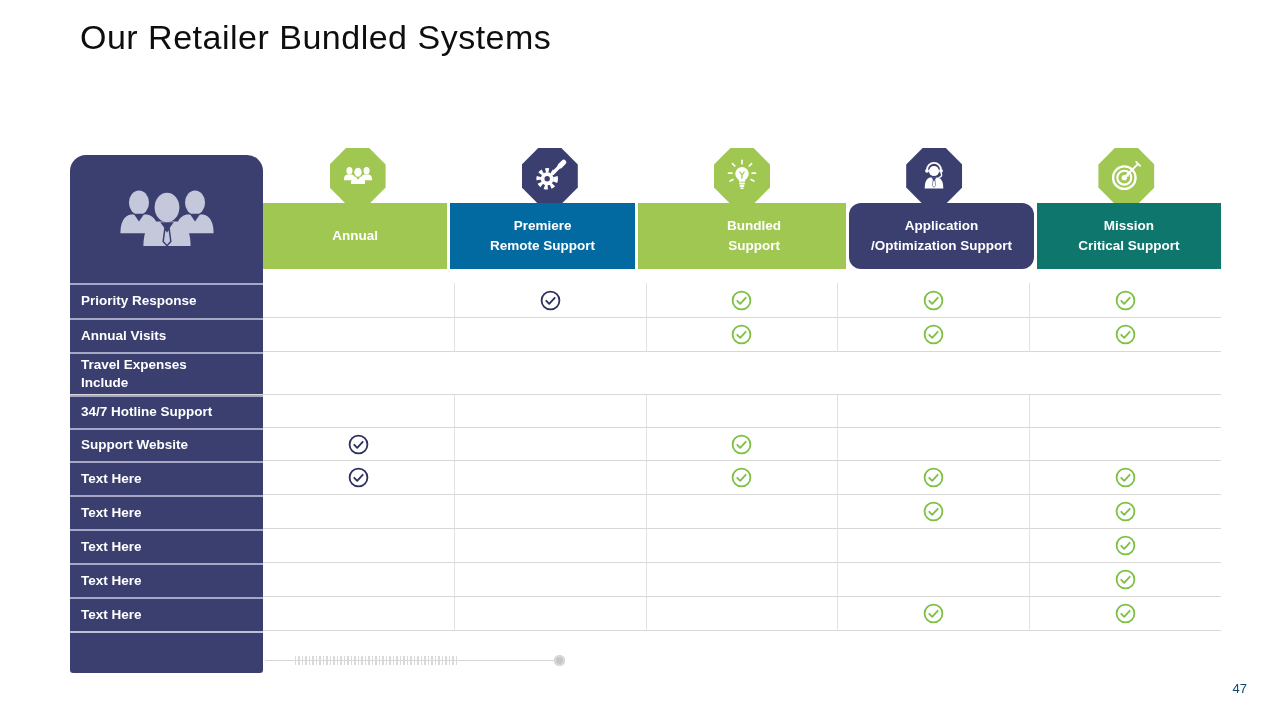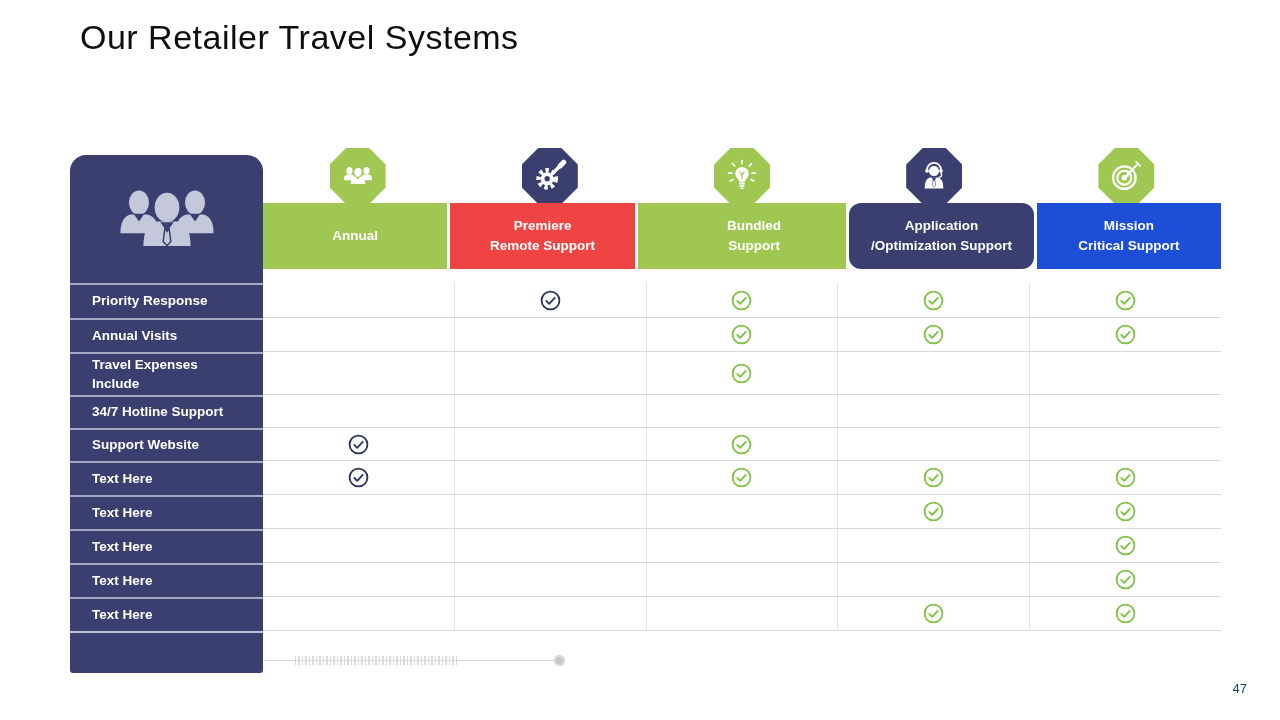--- a/index.html
+++ b/index.html
@@ -31,41 +31,41 @@
   #header-row { position:absolute; left:193px; top:48px; width:958px; height:66px;
                 display:flex; gap:3px; }
   .plan-header { flex:1; display:flex; align-items:center; justify-content:center;
                  color:#fff; font-size:13.5px; font-weight:bold; text-align:center;
                  line-height:1.5; white-space:pre-line; }
 
   
   #body-rows { position:absolute; left:0; top:128px; width:1151px; z-index:1; }
   .t-row { display:flex; width:1151px; }
   .row-label { width:193px; background:#3b3f70; color:#fff; font-size:13.5px; font-weight:bold;
-               display:flex; align-items:center; padding:2px 10px 2px 22px; line-height:1.35;
+               display:flex; align-items:center; padding:2px 10px 2px 11px; line-height:1.35;
                border-top:2px solid rgba(222,224,242,0.65); white-space:pre-line; }
   .cell { flex:1; display:flex; align-items:center; justify-content:center;
           border-bottom:1px solid #d8d8d8; background:#fff; }
   .vline { border-left:1px solid #e2e2e2; }
   .check svg { display:block; }
 
   
   #slider { position:absolute; left:195px; top:497px; width:310px; height:16px; }
   #slider-line { position:absolute; left:0; top:8px; width:296px; height:1px; background:#d6d6d6; }
   #slider-ribs { position:absolute; left:30px; top:4px; width:162px; height:9px;
                  background:repeating-linear-gradient(90deg,#dadada 0 1.5px,transparent 1.5px 3.5px); }
   #slider-handle { position:absolute; left:289px; top:3px; width:11px; height:11px;
                    border-radius:50%; background:#c7c7c7; box-shadow:inset 0 0 0 2px #d9d9d9; }
 
   .page-number { position:absolute; right:33px; top:681px; font-size:13px; color:#0c4a6e; }
 </style>
 </head>
 <body>
 
-<h1 class="slide-title">Our Retailer Travel Systems</h1>
+<h1 class="slide-title">Our Retailer Bundled Systems</h1>
 
 <div id="grid">
   <div id="sidebar">
     <div id="sidebar-icon-area">
       <svg viewBox="-20 -13 40 26" width="118" height="78" aria-hidden="true">
         <g fill="#c5c7da">
           <ellipse cx="-9.5" cy="-5.2" rx="3.4" ry="4.1"></ellipse>
           <path d="M-15.8 5.2 q0 -5.6 3.5 -6.4 l5.6 0 q2.3 .6 3 2.4 q-2.9 1.6 -3.1 4 z"></path>
           <ellipse cx="9.5" cy="-5.2" rx="3.4" ry="4.1"></ellipse>
           <path d="M15.8 5.2 q0 -5.6 -3.5 -6.4 l-5.6 0 q-2.3 .6 -3 2.4 q2.9 1.6 3.1 4 z"></path>
@@ -155,27 +155,27 @@
             <circle cx="-1.5" cy="1.5" r="2.4" fill="#fff"></circle>
             <path d="M0 0 L10.5 -10.5" stroke="#fff" stroke-width="1.7" stroke-linecap="round"></path>
             <path d="M-1.5 1.5 L2.8 0.2 L1.2 -2.8 z" fill="#fff"></path>
             <path d="M9 -12.5 l1.5 1.5 M11 -10.5 l1.5 1.5" stroke="#fff" stroke-width="1.5" stroke-linecap="round"></path>
           </svg>
         </div>
       </div>
     </div>
   <div id="header-row">
       <div class="plan-header" style="background: rgb(160, 199, 81);"><span>Annual</span></div>
-      <div class="plan-header" style="background: #ef4444;"><span>Premiere
+      <div class="plan-header" style="background: #0369a1;"><span>Premiere
 Remote Support</span></div>
       <div class="plan-header" style="background: rgb(160, 199, 81); padding-left: 24px;"><span>Bundled
 Support</span></div>
       <div class="plan-header" style="background: rgb(59, 63, 112); border-radius: 12px;"><span>Application
 /Optimization Support</span></div>
-      <div class="plan-header" style="background: #1d4ed8;"><span>Mission
+      <div class="plan-header" style="background: #0f766e;"><span>Mission
 Critical Support</span></div>
     </div>
   <div id="body-rows">
       <div class="t-row" style="height: 35px;">
         <div class="row-label"><span>Priority Response</span></div>
         <div class="cell"></div>
         <div class="cell vline">
           <span class="check">
             <svg viewBox="0 0 24 24" width="23" height="23">
               <circle cx="12" cy="12" r="9.3" fill="none" stroke="#2d3160" stroke-width="1.9"></circle>
@@ -230,21 +230,21 @@
         </div>
         <div class="cell vline">
           <span class="check">
             <svg viewBox="0 0 24 24" width="23" height="23">
               <circle cx="12" cy="12" r="9.3" fill="none" stroke="#7cc142" stroke-width="1.9"></circle>
               <path d="M7.6 12.3 l3 3.1 L16.4 9.2" fill="none" stroke="#7cc142" stroke-width="1.9" stroke-linecap="round" stroke-linejoin="round"></path>
             </svg>
           </span>
         </div>
       </div>
-      <div class="t-row" style="height: 43px;">
+      <div class="t-row" style="height: 43px; flex-direction: column;">
         <div class="row-label"><span>Travel Expenses
 Include</span></div>
         <div class="cell"></div>
         <div class="cell vline"></div>
         <div class="cell vline">
           <span class="check">
             <svg viewBox="0 0 24 24" width="23" height="23">
               <circle cx="12" cy="12" r="9.3" fill="none" stroke="#7cc142" stroke-width="1.9"></circle>
               <path d="M7.6 12.3 l3 3.1 L16.4 9.2" fill="none" stroke="#7cc142" stroke-width="1.9" stroke-linecap="round" stroke-linejoin="round"></path>
             </svg>

